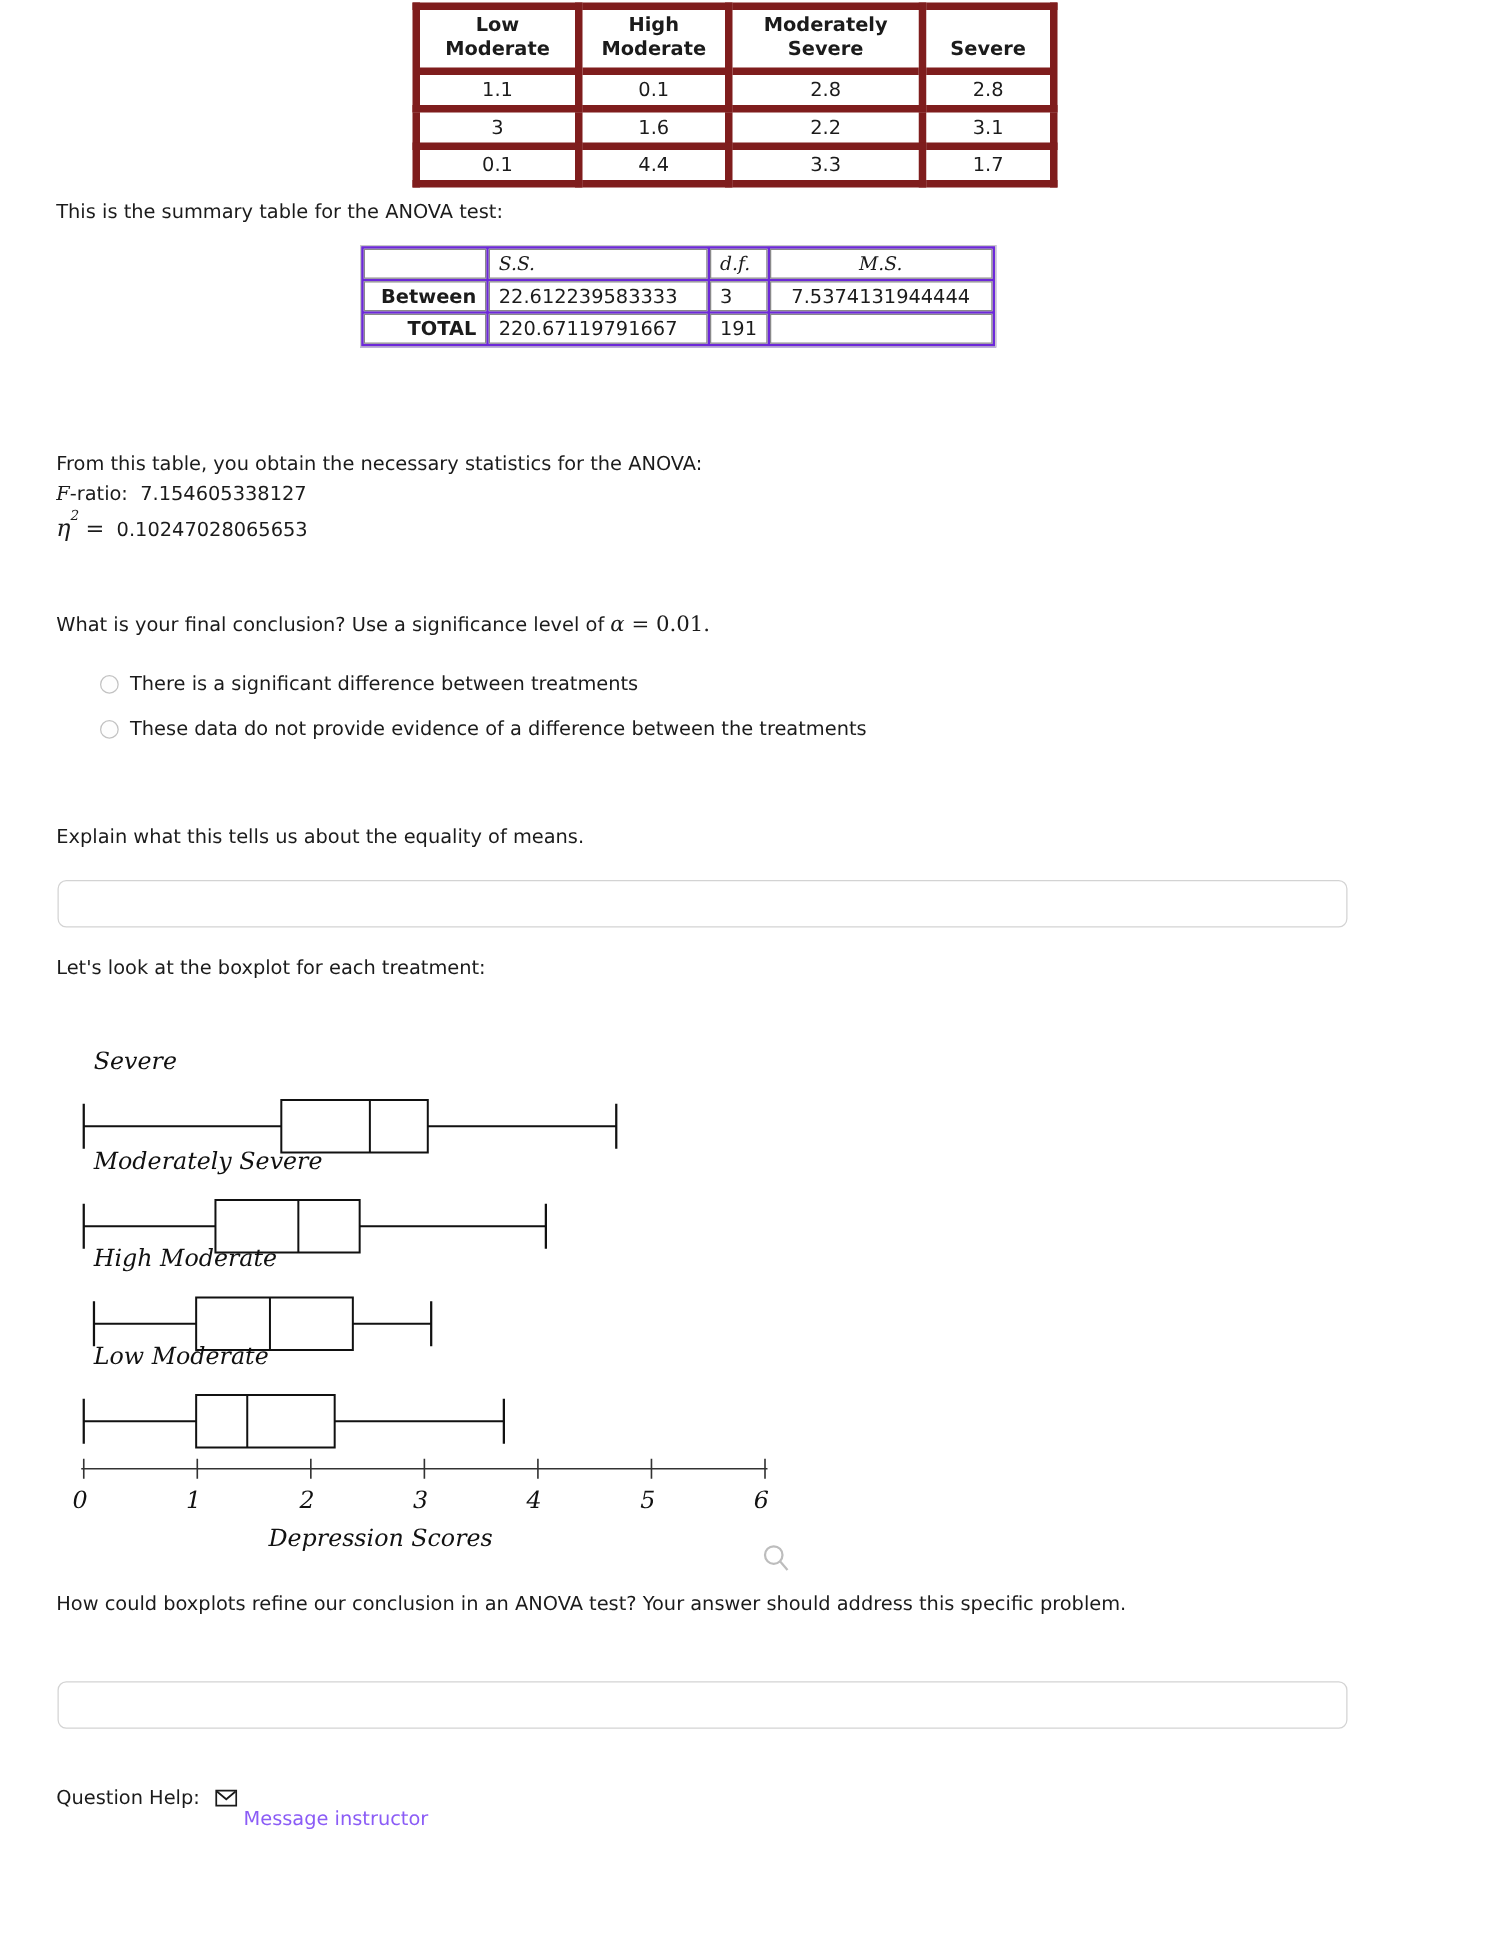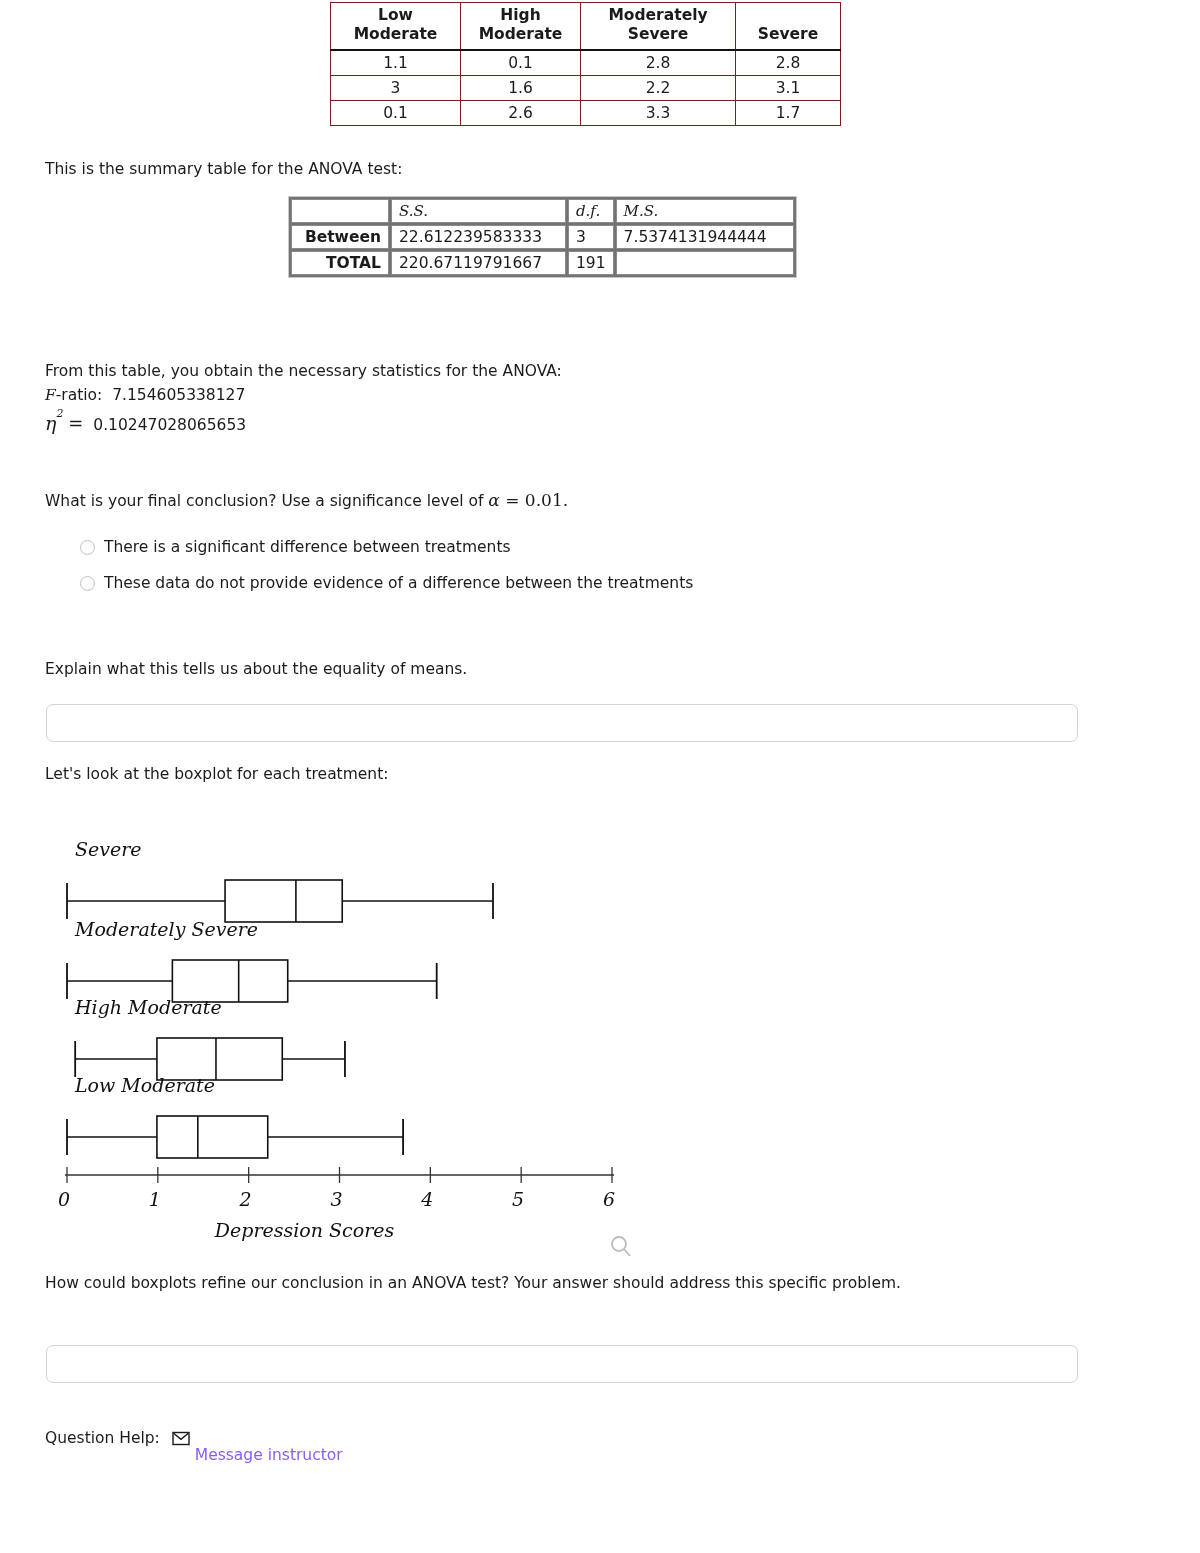--- a/index.html
+++ b/index.html
@@ -24,21 +24,21 @@
   .mathnum { font-family: "DejaVu Serif", "Liberation Serif", serif; font-style: normal; }
 
   
   .data-table-wrap { position: absolute; left: 330px; top: 2px; }
   table.data-table {
     border-collapse: collapse;
     font-size: 15.5px;
     background: #fff;
   }
   table.data-table th, table.data-table td {
-    border: 1px solid #7f1d1d;
+    border: 6px solid #7f1d1d;
     text-align: center;
     padding: 2px 10px;
     font-weight: normal;
   }
   table.data-table thead th {
     font-weight: bold;
     padding: 3px 12px 4px 12px;
     line-height: 1.25;
     border-bottom: 2px solid #111;
   }
@@ -50,34 +50,34 @@
 
   
   .line-summary { position: absolute; left: 45px; top: 158px; }
 
   
   .anova-wrap { position: absolute; left: 288px; top: 196px; }
   table.anova {
     border-collapse: separate;
     border-spacing: 2px;
     border: 1px solid #c9c9c9;
-    background: #737373;
+    background: #6d28d9;
     font-size: 15.5px;
   }
   table.anova td {
     border: 1px solid #8a8a8a;
     padding: 2px 7px;
     background: #fff;
     white-space: nowrap;
   }
   td.anova-rowhead { font-weight: bold; text-align: right; min-width: 98px; }
   td.anova-blank { min-width: 98px; }
   td.anova-ss { min-width: 175px; }
   td.anova-df { min-width: 36px; }
-  td.anova-ms { min-width: 178px; }
+  td.anova-ms { min-width: 178px; text-align: center; }
   td.anova-hdr {
     font-family: "DejaVu Serif", "Liberation Serif", serif;
     font-style: italic;
     font-size: 15px;
   }
   td.anova-empty { border: none; background: transparent; }
 
   
   .stats { position: absolute; left: 45px; top: 360px; line-height: 1.52; }
   .stats .row { white-space: nowrap; }
@@ -167,21 +167,21 @@
           <td>2.8</td>
         </tr>
         <tr>
           <td>3</td>
           <td>1.6</td>
           <td>2.2</td>
           <td>3.1</td>
         </tr>
         <tr>
           <td>0.1</td>
-          <td>2.6</td>
+          <td>4.4</td>
           <td>3.3</td>
           <td>1.7</td>
         </tr>
       </tbody>
     </table>
   </div>
 
   <div class="line-summary txt">This is the summary table for the ANOVA test:</div>
 
   <div class="anova-wrap">

